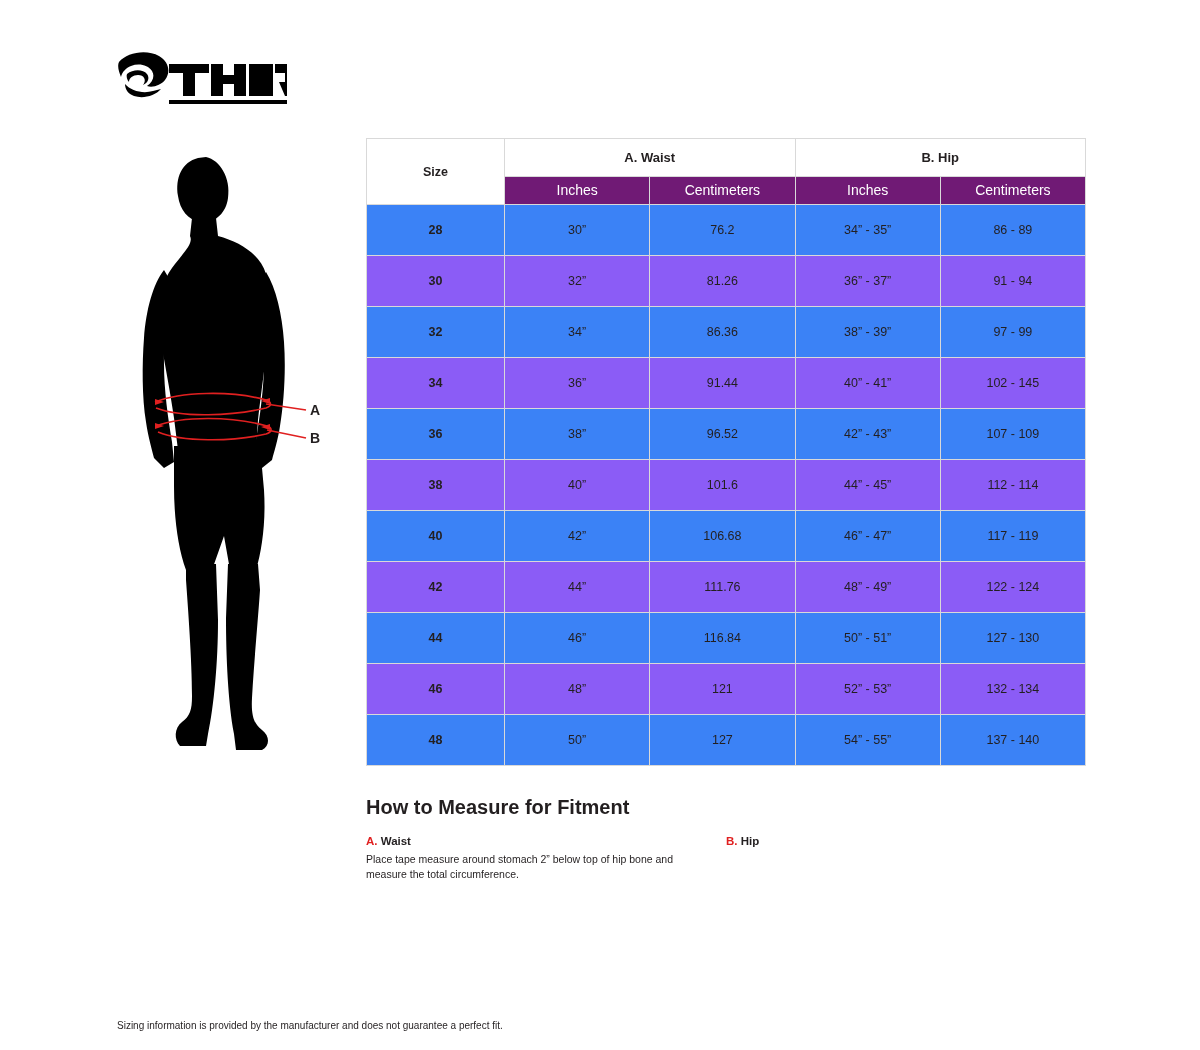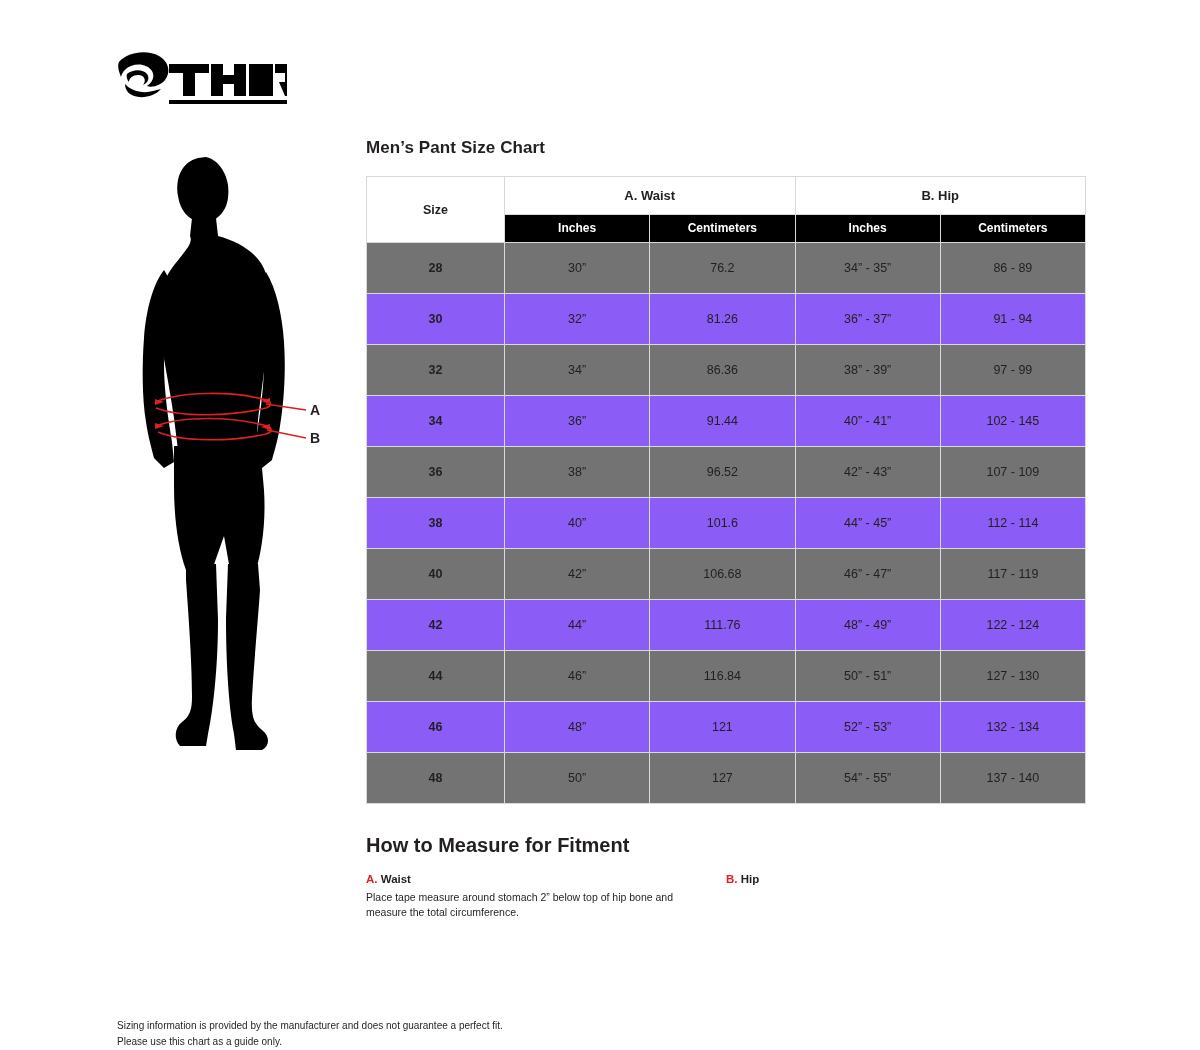--- a/index.html
+++ b/index.html
@@ -74,33 +74,33 @@
   }
   .hdr-group {
     height: 32px;
     font-size: 13px;
     font-weight: bold;
     background: #ffffff;
     color: #231f20;
   }
   .hdr-sub {
     height: 24px;
-    font-size: 12px;
-    font-weight: bold;
-    background: #000000;
+    font-size: 14px;
+    font-weight: normal;
+    background: #701a75;
     color: #ffffff;
     border: 1px solid #000000;
   }
 
   tbody td {
     height: 50px;
     font-size: 12.5px;
     color: #231f20;
   }
-  tbody tr.alt td { background: #737373; }
+  tbody tr.alt td { background: #3b82f6; }
   tbody tr.plain td { background: #8b5cf6; }
   tbody td.size-cell { font-weight: bold; }
 
   
   .howto {
     margin-top: 30px;
   }
   .howto h2 {
     font-size: 20px;
     font-weight: bold;
@@ -204,21 +204,20 @@
       <path d="M150 248 L141 251 L150 254 Z"></path>
       <path d="M150 274 L141 277 L150 280 Z"></path>
     </g>
     <text x="190" y="265" font-family="Liberation Sans, sans-serif" font-size="14" font-weight="bold" fill="#231f20">A</text>
     <text x="190" y="293" font-family="Liberation Sans, sans-serif" font-size="14" font-weight="bold" fill="#231f20">B</text>
   </svg>
 </div>
 
 <div class="content">
 
-  <h1 class="chart-title">Men’s Pant Size Chart</h1>
 
   <table class="size-chart">
     <thead>
       <tr>
         <th class="hdr-size" rowspan="2">Size</th>
         <th class="hdr-group" colspan="2">A. Waist</th>
         <th class="hdr-group" colspan="2">B. Hip</th>
       </tr>
       <tr>
         <th class="hdr-sub">Inches</th>
@@ -324,14 +323,13 @@
           <span>Hip</span>
         </div>
       </div>
     </div>
   </div>
 
 </div>
 
 <div class="footer">
   <div>Sizing information is provided by the manufacturer and does not guarantee a perfect fit.</div>
-  <div>Please use this chart as a guide only.</div>
 </div>
 
 </body></html>

